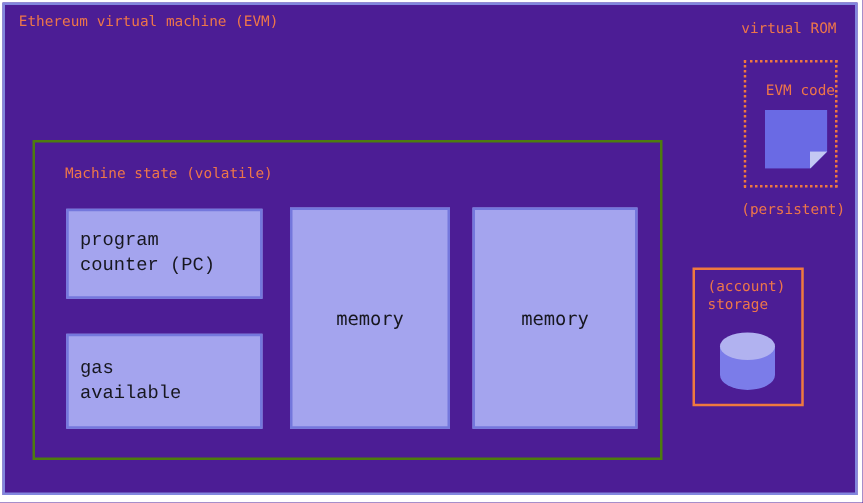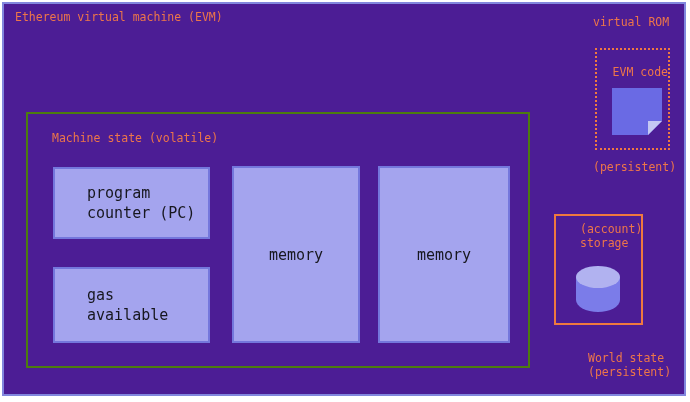--- a/index.html
+++ b/index.html
@@ -21,21 +21,21 @@
     position:absolute; left:22px; top:108px; width:504px; height:256px;
     box-sizing:border-box; border:2px solid #4d7c0f;
   }
   .machine-label { left:24px; top:18px; }
   .pbox {
     position:absolute; box-sizing:border-box;
     background:#a4a4ee; border:2px solid #7477dc;
     color:#17171f; font-size:15px; line-height:20px; white-space:pre-line;
     display:flex;
   }
-  .pbox.left-text { align-items:center; padding-left:32px; }
+  .pbox.left-text { align-items:center; padding-left:9px;font-family:Liberation Mono, monospace; }
   .pbox.center-text { align-items:center; justify-content:center; }
   .box-pc     { left:25px;  top:53px;  width:157px; height:72px; }
   .box-gas    { left:25px;  top:153px; width:157px; height:76px; }
   .box-stack  { left:204px; top:52px;  width:128px; height:177px; }
   .box-memory { left:350px; top:52px;  width:132px; height:177px; }
 
   .rom-label { left:589px; top:12px; }
   .rom-box {
     position:absolute; left:591px; top:44px; width:75px; height:102px;
     box-sizing:border-box; border:2px dotted #f0793f;
@@ -49,21 +49,21 @@
   .note-fold {
     position:absolute; right:0; bottom:0; width:14px; height:14px;
     background:#c4c8f3; clip-path:polygon(0 0,100% 0,0 100%);
   }
   .immutable-label { left:589px; top:157px; }
 
   .storage-box {
     position:absolute; left:550px; top:210px; width:89px; height:111px;
     box-sizing:border-box; border:2px solid #f0793f;
   }
-  .storage-label { left:24px; top:7px; }
+  .storage-label { left:10px; top:7px; }
   .cyl { position:absolute; left:20px; top:50px; width:44px; height:46px; }
   .cyl-body {
     position:absolute; left:0; top:11px; width:44px; height:35px;
     background:#7b7ce9; border-radius:0 0 22px 22px / 0 0 12px 12px;
   }
   .cyl-top {
     position:absolute; left:0; top:0; width:44px; height:22px;
     background:#b1b2f0; border-radius:50%;
   }
   .world-label { left:584px; top:348px; }
@@ -103,16 +103,14 @@
 
   <div class="storage-box">
     <div class="olabel storage-label">(account)
 storage</div>
     <div class="cyl">
       <div class="cyl-body"></div>
       <div class="cyl-top"></div>
     </div>
   </div>
 
-  <div class="olabel world-label">World state
-(persistent)</div>
 
 </div>
 
 </body></html>

